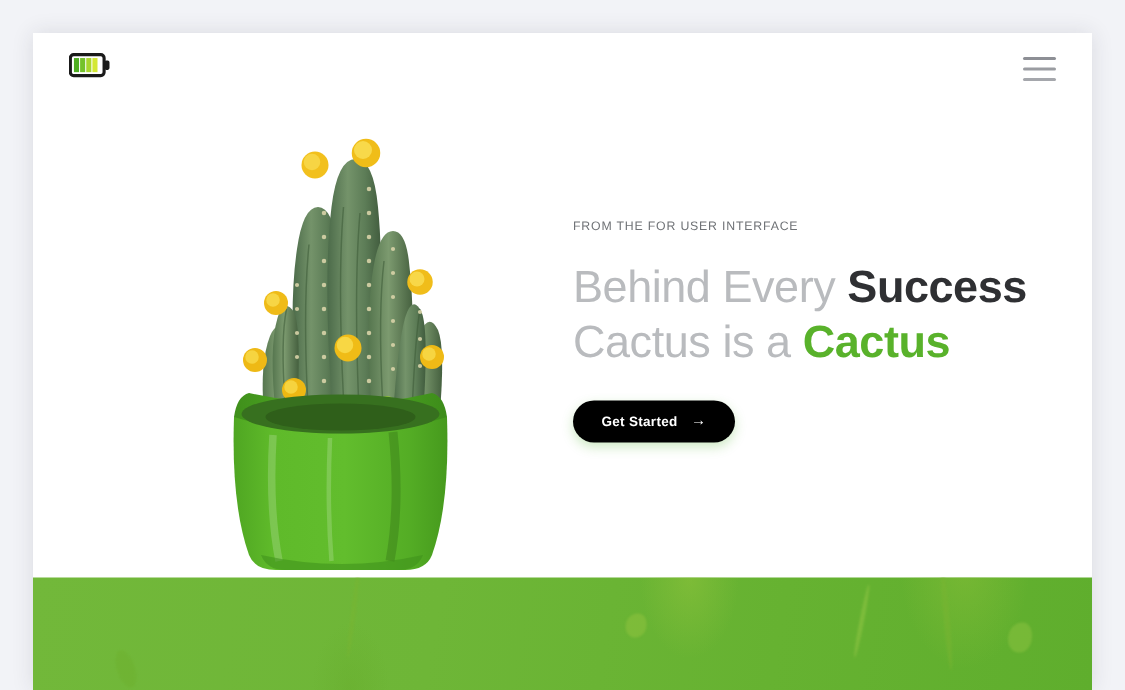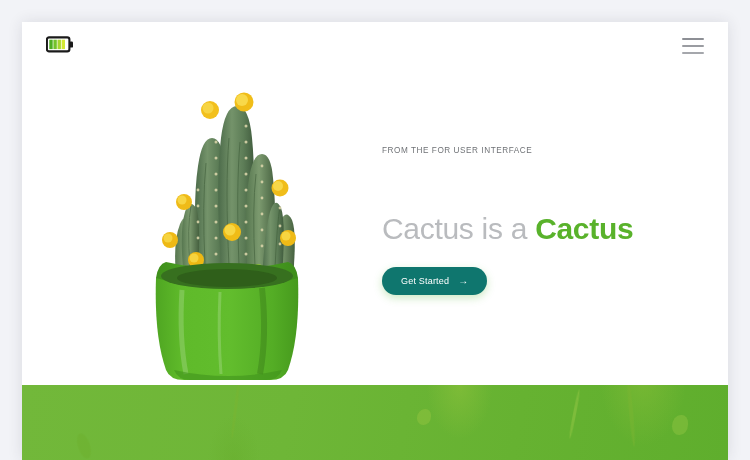--- a/index.html
+++ b/index.html
@@ -54,22 +54,22 @@
   .headline{
     margin:0;font-size:30px;line-height:37px;letter-spacing:-0.3px;
     font-weight:300;color:#b9bbbe;white-space:nowrap;
   }
   .headline .hl-strong{font-weight:700;color:#2f3033;}
   .headline .hl-accent{font-weight:700;color:#59b22b;}
 
   .cta-button{
     display:inline-flex;align-items:flex-end;gap:9px;
     margin-top:20px;
-    background:#0f766e;color:#ffffff;
-    font-size:9px;font-weight:400;letter-spacing:0.2px;
+    background:#000000;color:#ffffff;
+    font-size:9px;font-weight:700;letter-spacing:0.2px;
     padding:9px 19px;border:none;border-radius:40px;cursor:pointer;
     box-shadow:0 3px 8px rgba(76,175,39,0.28);
   }
   .cta-button .arrow{font-size:10px;line-height:1;}
 
   
   .green-band{
     position:absolute;left:0;bottom:0;width:706px;height:75px;
     background:
       radial-gradient(ellipse 70px 110px at 88% -10%, rgba(135,190,55,.55), rgba(135,190,55,0) 62%),
@@ -234,20 +234,23 @@
           </g>
           <path d="M62 290 q54 12 108 0 q-4 10 -16 10 h-76 q-12 0 -16 -10 z" fill="#3e8f1b" opacity="0.55"></path>
         </svg>
       </div>
 
       <div class="hero-copy">
 
         <p class="eyebrow">FROM THE FOR USER INTERFACE</p>
 
         <h1 class="headline">
+          <span>
+            <span>Behind Every </span><span class="hl-strong">Success</span>
+          </span>
           <br>
           <span>
             <span>Cactus is a </span><span class="hl-accent">Cactus</span>
           </span>
         </h1>
 
         <button class="cta-button">
           <span>Get Started</span>
           <span class="arrow">→</span>
         </button>

